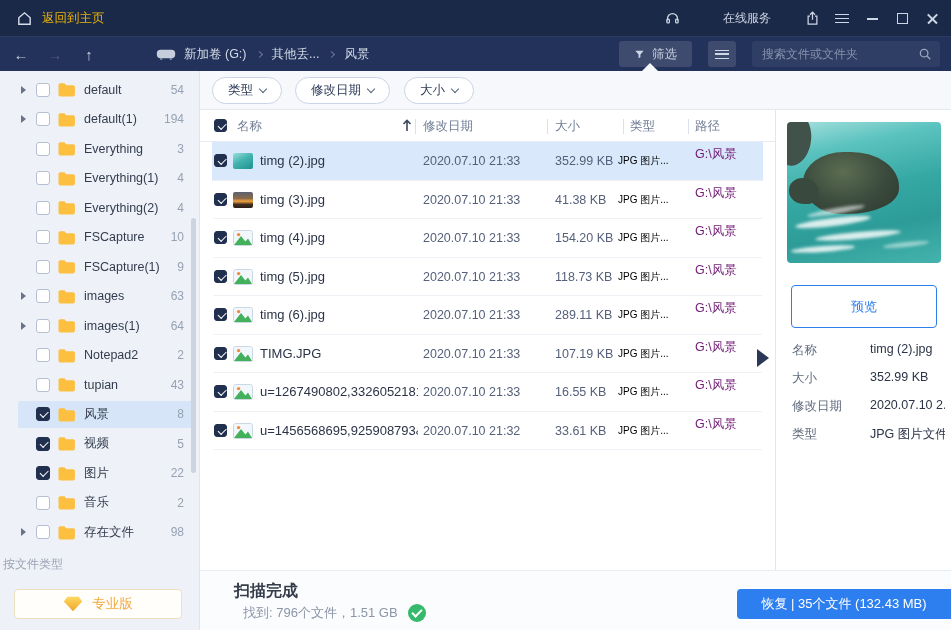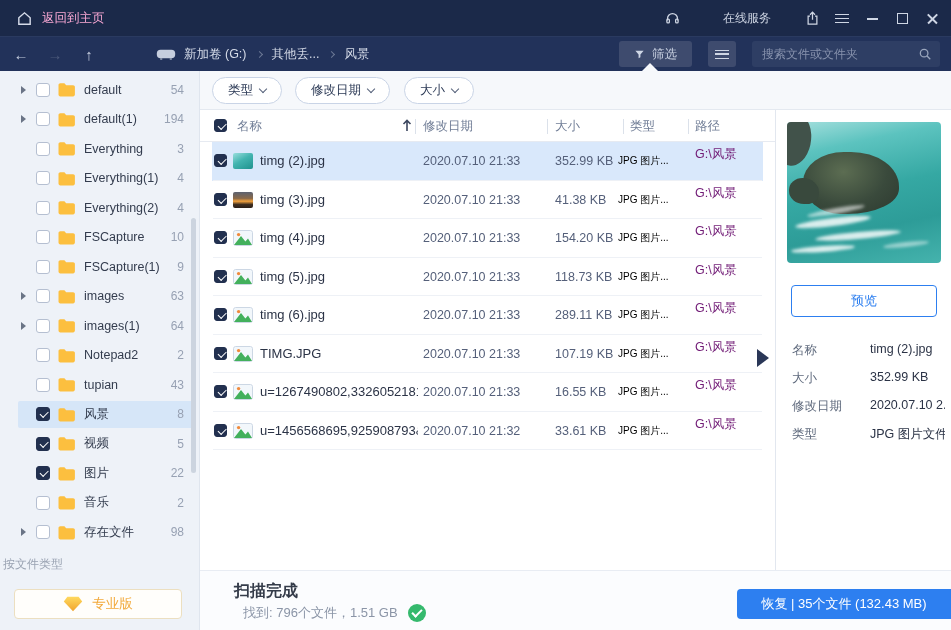--- a/index.html
+++ b/index.html
@@ -2,21 +2,21 @@
 <html><head>
 <meta charset="utf-8">
 <style>
   * { margin:0; padding:0; box-sizing:border-box; }
   body { font-family:"Liberation Sans", sans-serif; background:#fff; }
   .window { position:relative; width:951px; height:630px; overflow:hidden; background:#fff; }
 
   
   .titlebar { position:absolute; left:0; top:0; width:951px; height:37px; background:#1b2949; display:flex; align-items:center; border-bottom:1px solid #2a3a60; }
   .home-btn { display:flex; align-items:center; gap:9px; padding:0 14px 0 16px; height:100%; cursor:pointer; }
-  .home-btn span { font-size:12.5px; color:#f9a8d4; }
+  .home-btn span { font-size:12.5px; color:#eab308; }
   .tb-right { position:absolute; right:0; top:0; height:37px; display:flex; align-items:center; }
   .svc { display:flex; align-items:center; gap:7px; margin-right:26px; }
   .svc span { font-size:12px; color:#cfd6e4;margin-left:36px; }
   .wc { width:30px; height:37px; display:flex; align-items:center; justify-content:center; position:relative; cursor:pointer; }
   .wc-min::before { content:''; width:11px; height:2px; background:#cfd6e4; display:block; }
   .wc-max::before { content:''; width:9px; height:9px; border:1.5px solid #cfd6e4; display:block; }
   .wc-close::before, .wc-close::after { content:''; position:absolute; width:13px; height:1.6px; background:#cfd6e4; }
   .wc-close::before { transform:rotate(45deg); } .wc-close::after { transform:rotate(-45deg); }
   .bars { width:14px; height:9px; border-top:1.6px solid #cfd6e4; border-bottom:1.6px solid #cfd6e4; position:relative; }
   .bars::after { content:''; position:absolute; left:0; right:0; top:2.6px; height:1.6px; background:#cfd6e4; }
@@ -97,21 +97,21 @@
   .preview-img { position:absolute; left:11px; top:12px; width:154px; height:141px; border-radius:4px; overflow:hidden; background:linear-gradient(168deg,#a6e0de 0%,#5cc3bf 20%,#35a8a3 48%,#2d9c98 72%,#45b3ad 100%); cursor:pointer; }
   .pi-rocktop { position:absolute; left:-10px; top:-8px; width:34px; height:52px; background:#41524a; border-radius:30% 60% 55% 45%; transform:rotate(12deg); }
   .pi-island { position:absolute; left:16px; top:30px; width:96px; height:62px; background:radial-gradient(ellipse at 42% 32%,#5c6d52 0%,#3a4a3c 55%,#2c392f 100%); border-radius:46% 54% 58% 42% / 52% 60% 44% 56%; }
   .pi-rock2 { position:absolute; left:2px; top:56px; width:30px; height:26px; background:#39493d; border-radius:50% 60% 45% 55%; }
   .foam { position:absolute; background:rgba(255,255,255,.82); border-radius:50%; filter:blur(1.5px); }
   .f1 { left:8px;  top:96px;  width:76px; height:8px; transform:rotate(-7deg); }
   .f2 { left:28px; top:110px; width:86px; height:7px; transform:rotate(-5deg); }
   .f3 { left:4px;  top:124px; width:64px; height:6px; transform:rotate(-4deg); }
   .f4 { left:20px; top:86px;  width:58px; height:6px; transform:rotate(-10deg); opacity:.7; }
   .f5 { left:96px; top:120px; width:46px; height:5px; transform:rotate(-6deg); opacity:.6; }
-  .preview-btn { position:absolute; left:15px; top:175px; width:146px; height:32px; background:#fff; border:1px solid #2d7ff0; border-radius:4px; color:#2d7ff0; font-size:13px; display:flex; align-items:center; justify-content:center; cursor:pointer; }
+  .preview-btn { position:absolute; left:15px; top:175px; width:146px; height:43px; background:#fff; border:1px solid #2d7ff0; border-radius:4px; color:#2d7ff0; font-size:13px; display:flex; align-items:center; justify-content:center; cursor:pointer; }
   .details { position:absolute; left:16px; top:232px; right:6px; }
   .d-row { display:flex; margin-bottom:11px; }
   .d-label { width:78px; font-size:12.5px; color:#5f6a7d; flex:none; }
   .d-value { font-size:12.5px; color:#2b3346; white-space:nowrap; overflow:hidden; }
 
   
   .statusbar { position:absolute; left:200px; right:0; top:570px; bottom:0; background:#fbfcfe; border-top:1px solid #e8ecf3; }
   .scan-title { position:absolute; left:34px; top:10px; font-size:16px; font-weight:bold; color:#353c4a; }
   .scan-sub { position:absolute; left:43px; top:33px; font-size:13px; color:#8b95a7; display:flex; align-items:center; gap:10px; }
   .ok-circle { width:18px; height:18px; border-radius:50%; background:#35b96d; position:relative; flex:none; }

